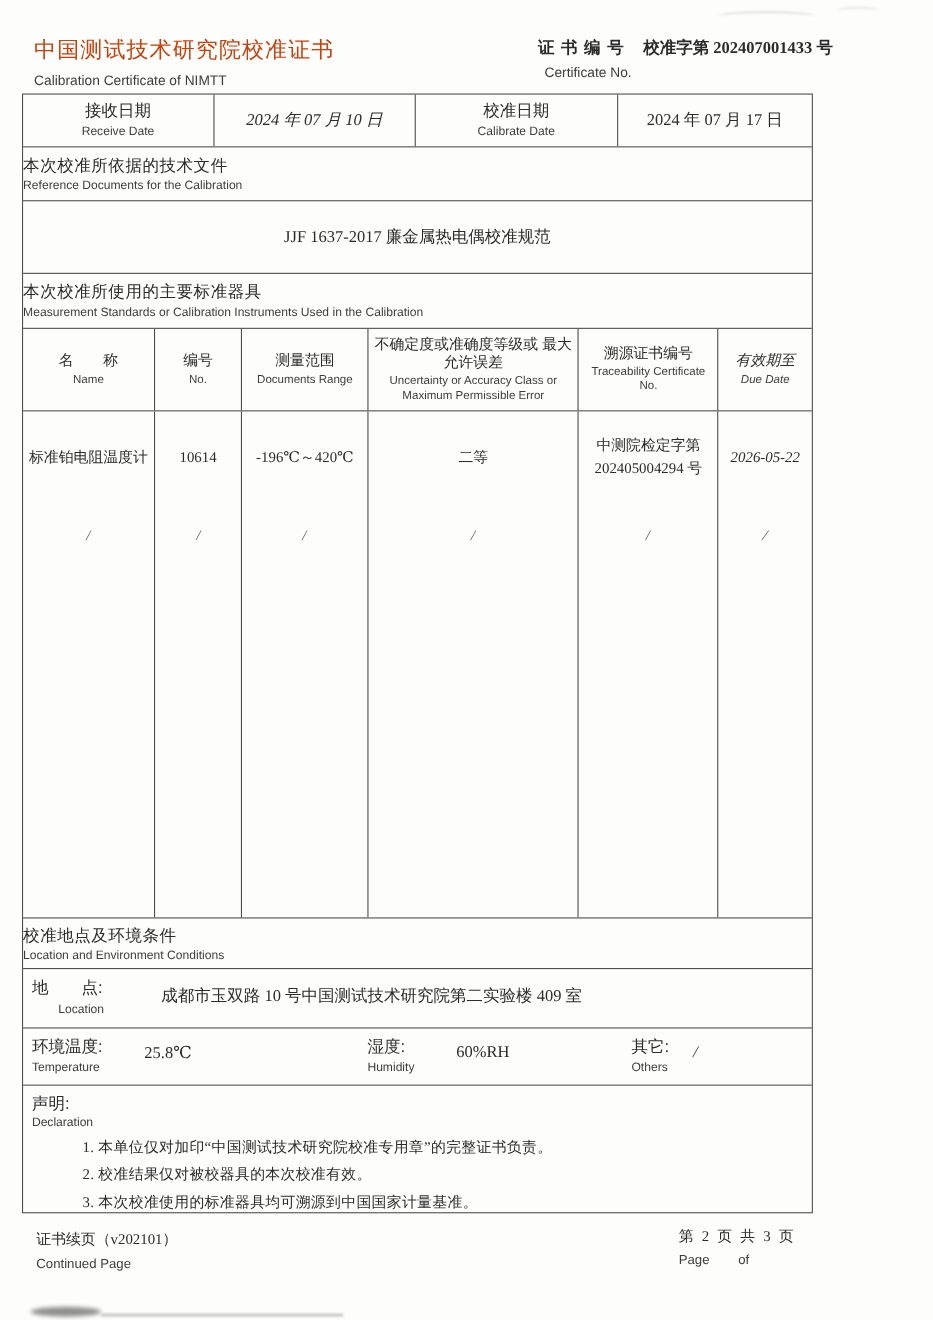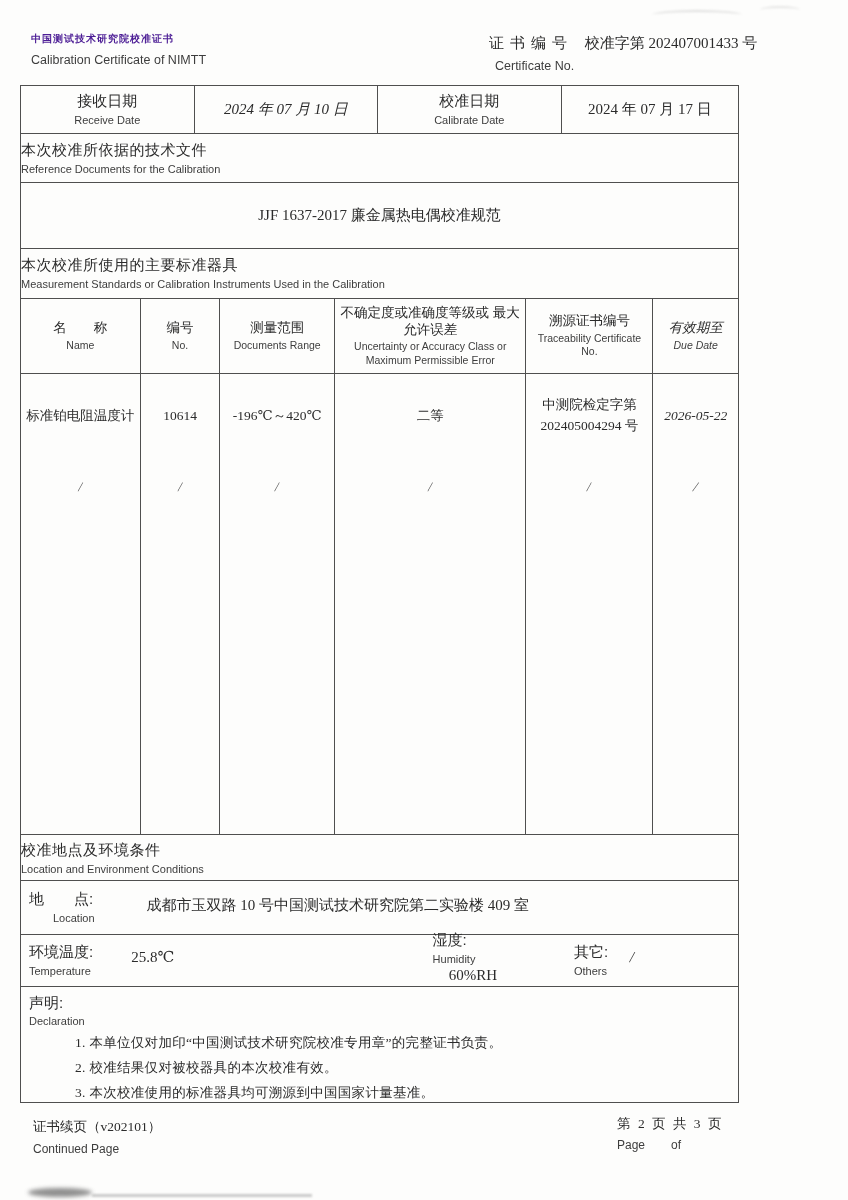--- a/index.html
+++ b/index.html
@@ -7,24 +7,24 @@
   .sheet {
     position:relative; width:848px; height:1200px; margin:0 auto;
     background:#fdfdfc; color:#2b2b2b; overflow:hidden;
     font-family:"Liberation Serif","DejaVu Serif",serif;
   }
   .hei { font-family:"Liberation Sans","DejaVu Sans",sans-serif; }
   .en  { font-family:"Liberation Sans","DejaVu Sans",sans-serif; color:#3d3d3d; }
 
   
   .hdr-left { position:absolute; left:31px; top:32px; }
-  .hdr-title-cn { font-size:10px; letter-spacing:1px; color:#4c1d95;font-weight:bold; }
+  .hdr-title-cn { font-size:20px; letter-spacing:1px; color:#c2410c; }
   .hdr-title-en { font-size:12.5px; margin-top:7px; }
   .hdr-right { position:absolute; left:489px; top:34px; }
-  .cert-line { font-size:15px; white-space:nowrap; }
+  .cert-line { font-size:15px; white-space:nowrap;font-weight:bold; }
   .cert-label { letter-spacing:6px; margin-right:8px; }
   .hdr-right .en { font-size:12.5px; margin-top:6px; margin-left:6px; }
 
   
   .doc-table {
     position:absolute; left:20px; top:85px; width:719px; height:1018px;
     border:1px solid #4f4f4f; display:flex; flex-direction:column;
   }
   .t-row { display:flex; border-bottom:1px solid #4f4f4f; }
   .cell { border-right:1px solid #4f4f4f; display:flex; flex-direction:column;
@@ -67,21 +67,21 @@
   .loc-label { display:flex; flex-direction:column; align-items:flex-start; }
   .loc-label .lbl-cn { font-size:15px; }
   .loc-label .lbl-en { font-size:11px;padding-left:24px; }
   .loc-value { font-size:15px; margin-left:52px; margin-top:-4px; }
 
   .row-env { height:52px; align-items:center; padding-left:8px; }
   .env-group { display:flex; align-items:center; }
   .env-label { display:flex; flex-direction:column; align-items:flex-start; }
   .env-value { font-size:15px; margin:0 0 6px 38px; }
   .g-temp { width:305px; }
-  .g-hum  { width:240px;flex-direction:column; }
+  .g-hum  { width:240px; }
   .g-oth .env-value { margin-left:22px; }
 
   
   .row-decl { flex:1; flex-direction:column; align-items:flex-start;
               justify-content:flex-start; border-bottom:none; padding:7px 10px 0 8px; }
   .decl-cn { font-size:15px; }
   .decl-en { font-size:11px; margin-top:2px; }
   .decl-item { font-size:13.5px; margin-top:7px; letter-spacing:.3px;margin-left:46px; }
 
   

